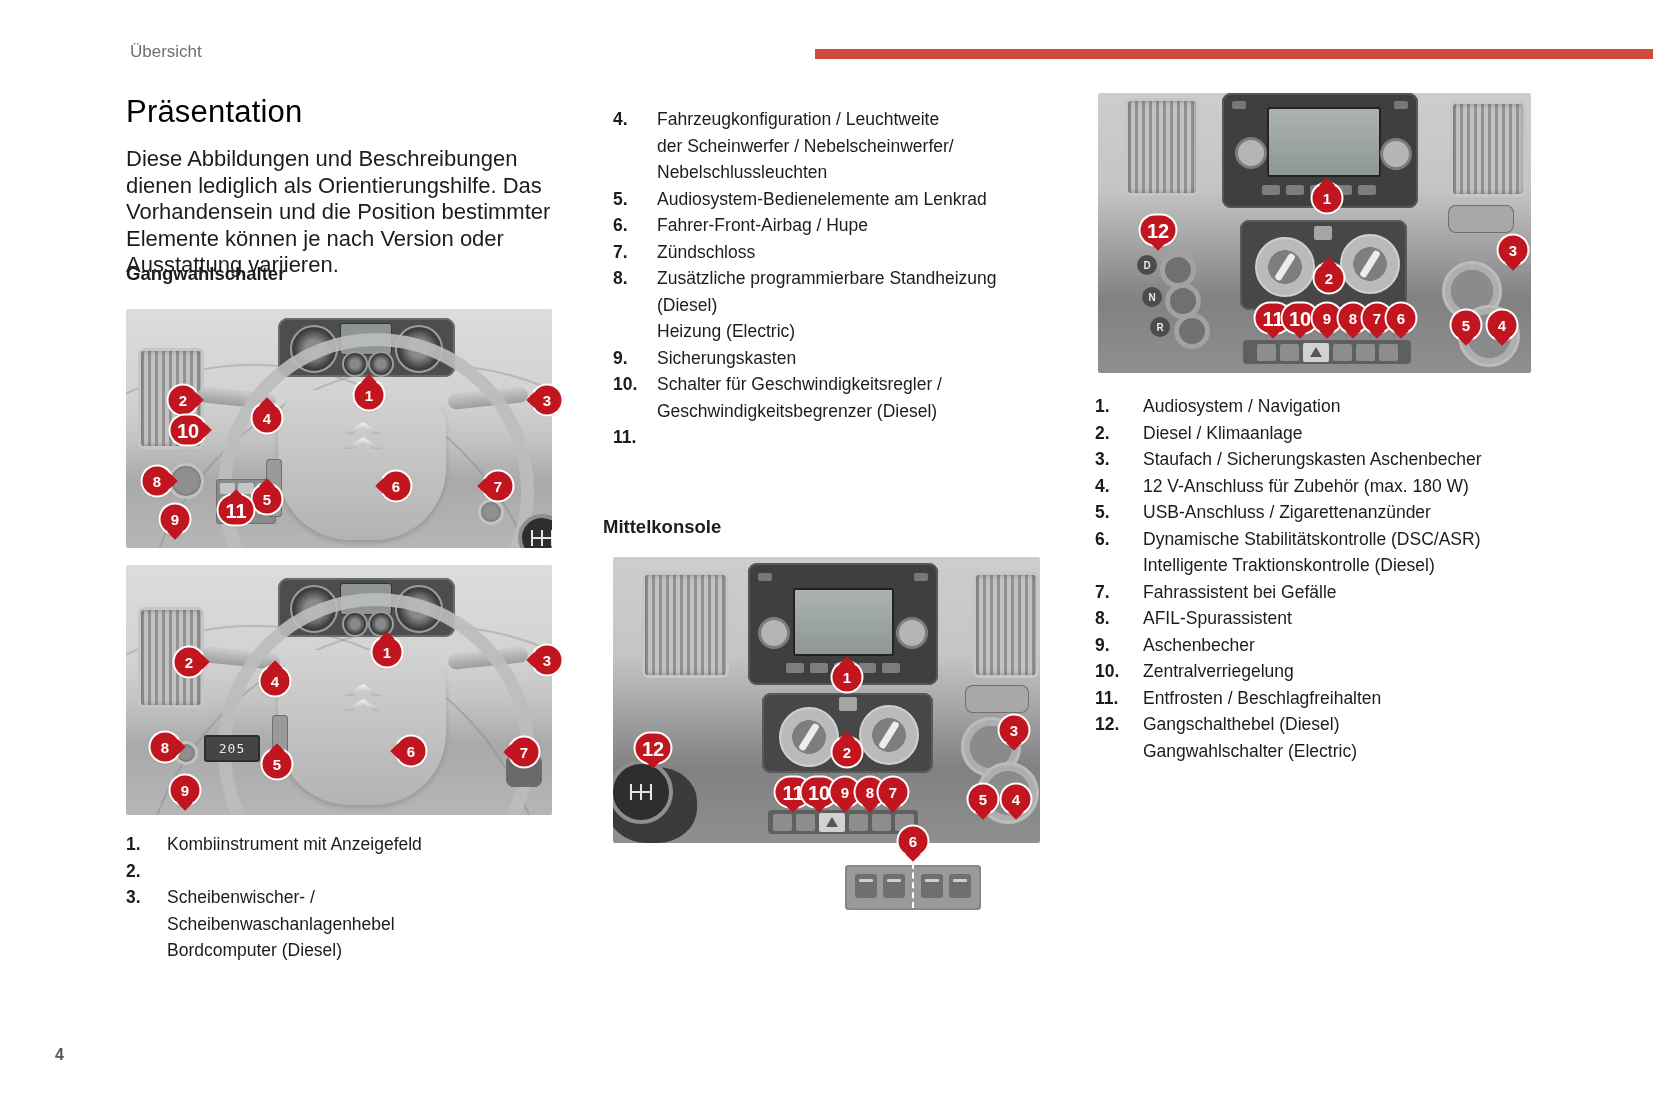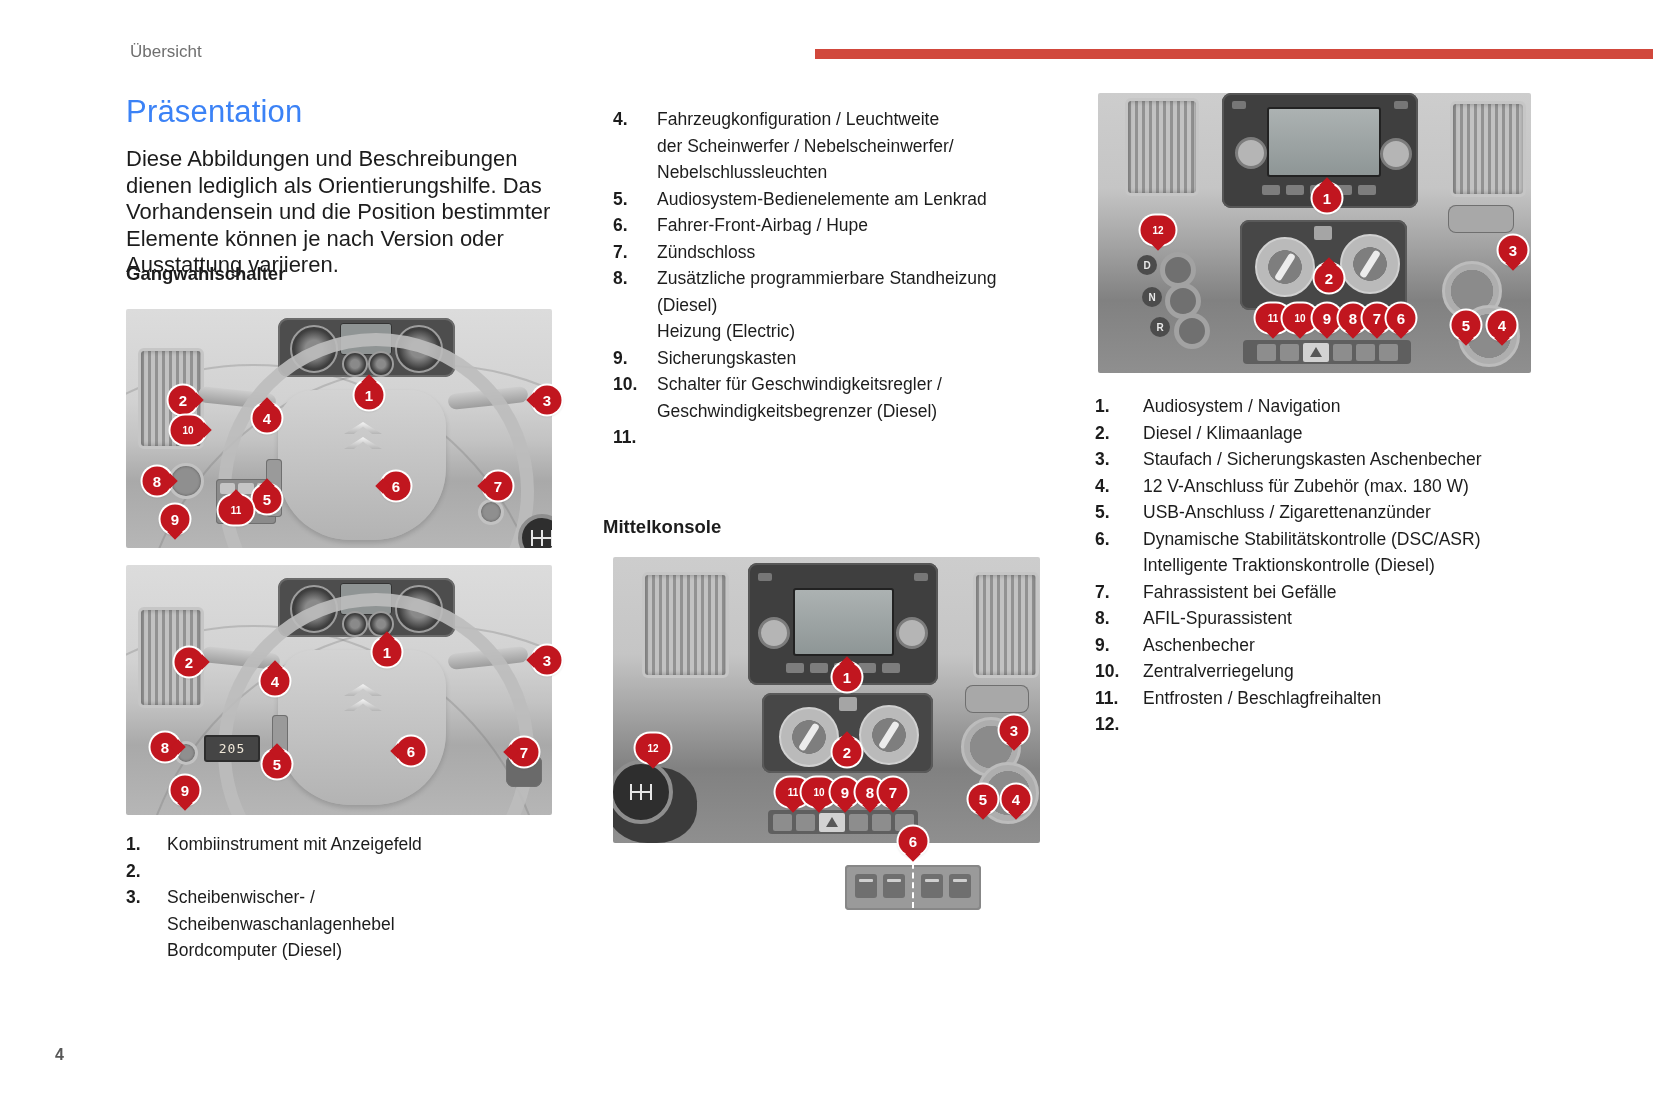--- a/index.html
+++ b/index.html
@@ -3,21 +3,21 @@
 <meta charset="utf-8">
 <style>
   html,body{margin:0;padding:0}
   body{width:1653px;height:1102px;background:#fff;position:relative;overflow:hidden;
        font-family:"Liberation Sans",sans-serif;color:#1c1c1c;}
   .abs{position:absolute}
 
   
   .section-label{left:130px;top:42px;font-size:17px;color:#6f6f6f}
   .accent-bar{left:815px;top:49px;right:0;height:10px;background:#d1483c}
-  .page-title{left:126px;top:94px;font-size:31px;color:#3b82f6;letter-spacing:.2px}
+  .page-title{left:126px;top:94px;font-size:31px;color:#000000;letter-spacing:.2px}
   .intro{left:126px;top:146px;width:436px;font-size:22px;line-height:26.5px}
   .subhead{font-size:18.5px;font-weight:bold}
   .subhead.h1{left:126px;top:263px}
   .subhead.h2{left:603px;top:516px}
   .pagenum{left:55px;top:1046px;font-size:16px;font-weight:bold;color:#575757}
 
   
   .list{position:absolute}
   .li{display:flex;font-size:17.5px;line-height:26.5px}
   .li .num{font-weight:bold;flex:none}
@@ -93,21 +93,21 @@
        color:#fff;font-weight:bold;font-size:15px;line-height:1;
        display:flex;align-items:center;justify-content:center;
        transform:translate(-50%,-50%);
        box-shadow:0 0 0 2px #fff,0 1px 3px rgba(0,0,0,.4);z-index:6}
   .pin span{position:relative}
   .pin::before{content:"";position:absolute;width:11px;height:11px;background:#c1161f;transform:rotate(45deg)}
   .pin.dir-up::before{top:-4px}
   .pin.dir-down::before{bottom:-4px}
   .pin.dir-left::before{left:-4px}
   .pin.dir-right::before{right:-4px}
-  .pin.w2{min-width:35px;border-radius:15px;font-size:10px}
+  .pin.w2{min-width:35px;border-radius:15px;font-size:20px}
 </style>
 </head>
 <body>
 
 <div class="abs section-label">Übersicht</div>
 <div class="abs accent-bar"></div>
 
 <div class="abs page-title">Präsentation</div>
 <div class="abs intro">Diese Abbildungen und Beschreibungen dienen lediglich als Orientierungshilfe. Das Vorhandensein und die Position bestimmter Elemente können je nach Version oder Ausstattung variieren.</div>
 <div class="abs subhead h1">Gangwahlschalter</div>
@@ -513,16 +513,17 @@
     <div class="li">
       <span class="num">10.</span>
       <span>Zentralverriegelung</span>
     </div>
     <div class="li">
       <span class="num">11.</span>
       <span>Entfrosten / Beschlagfreihalten</span>
     </div>
     <div class="li">
       <span class="num">12.</span>
+      <span>Gangschalthebel (Diesel)<br>Gangwahlschalter (Electric)</span>
     </div>
   </div>
 
 <div class="abs pagenum">4</div>
 
 </body></html>

